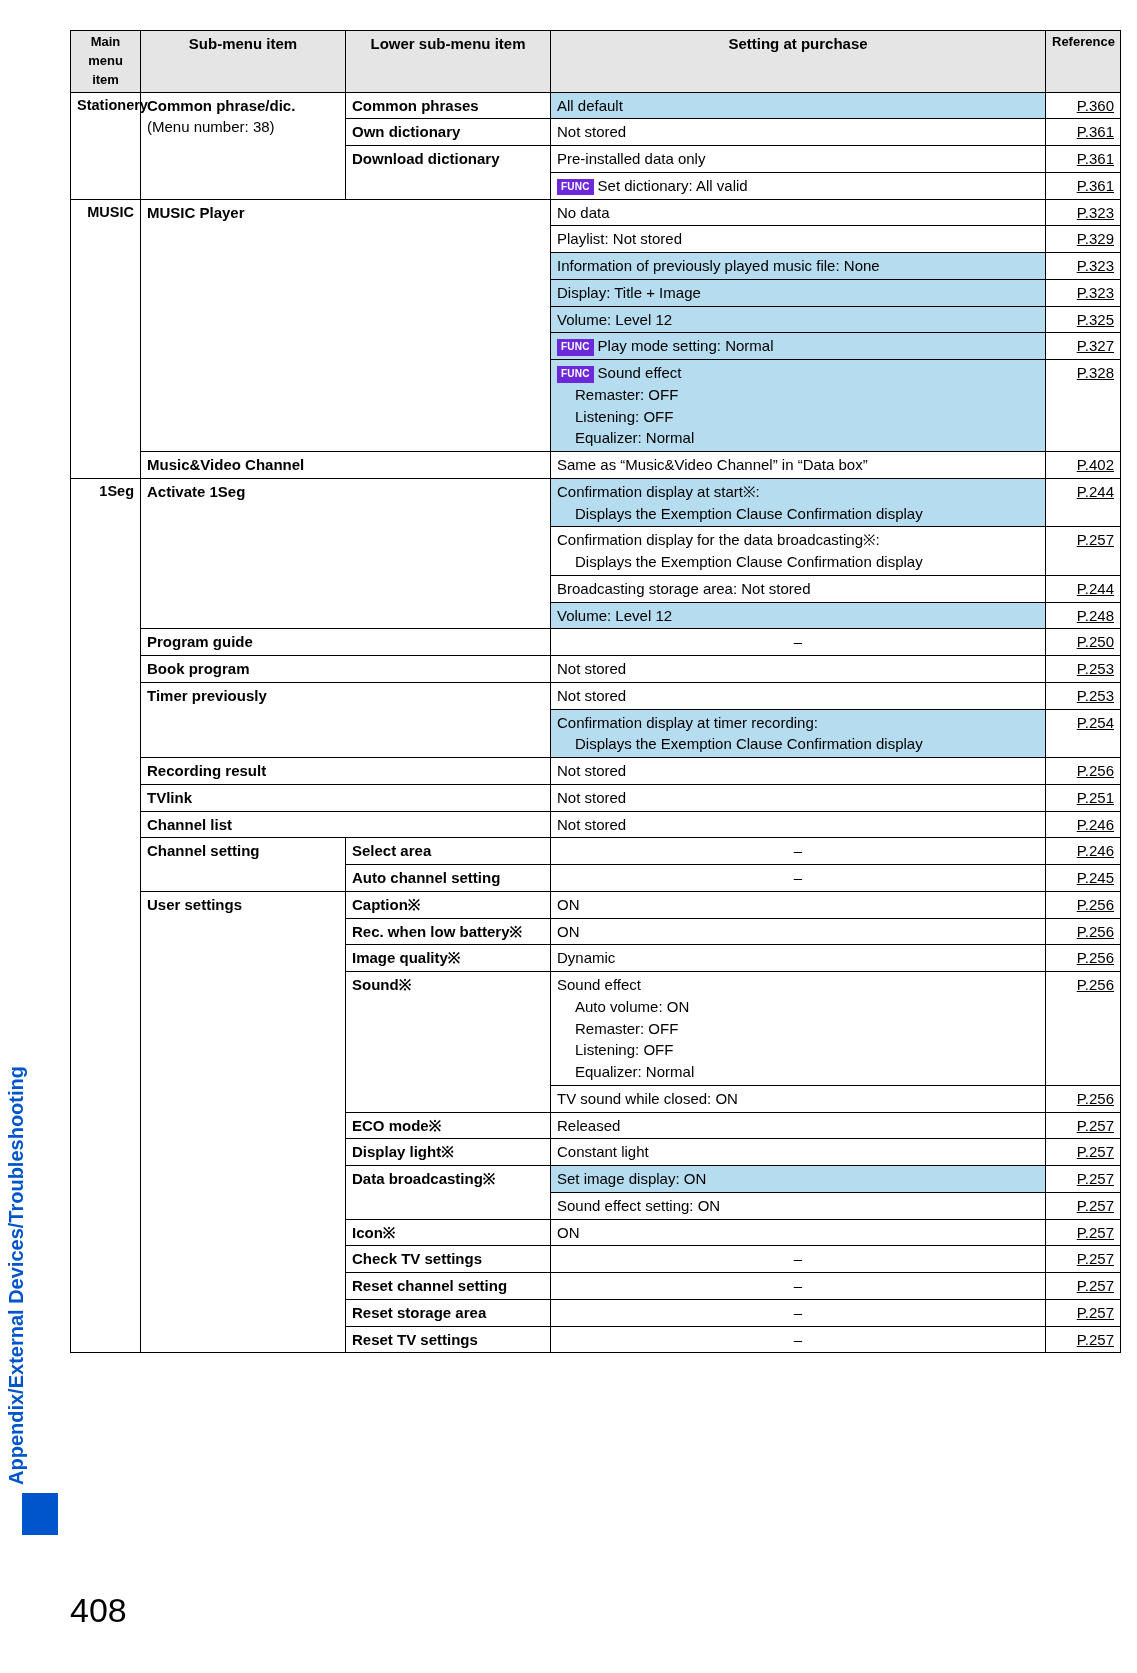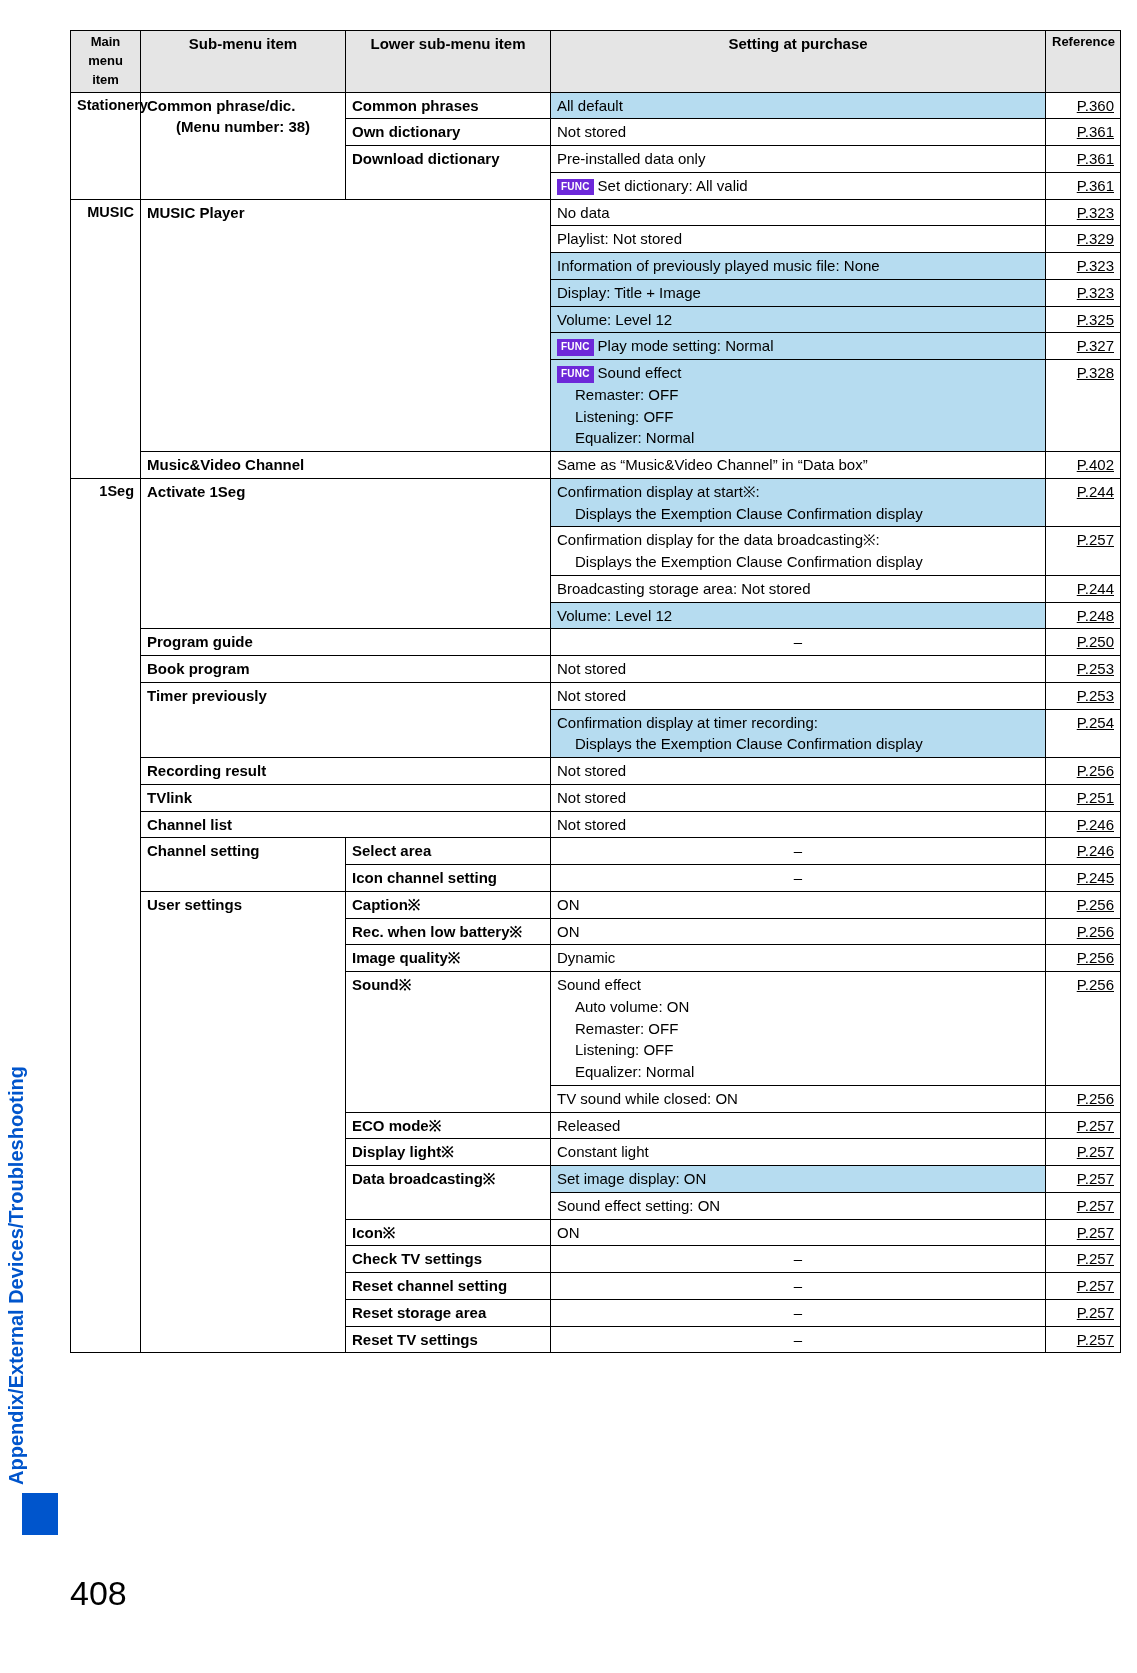--- a/index.html
+++ b/index.html
@@ -40,21 +40,21 @@
     position: absolute;
     left: -6px;
     bottom: -10px;
     width: 36px;
     height: 42px;
     background: #0055cc;
   }
   .page-num {
     position: absolute;
     left: 70px;
-    bottom: 60px;
+    bottom: 43px;
     font-size: 34px;
     font-family: Arial, Helvetica, sans-serif;
   }
   .tbl-wrap {
     position: absolute;
     left: 70px;
     top: 6px;
     width: 1050px;
     margin-top: 24px;
   }
@@ -94,21 +94,21 @@
     font-weight: bold;
     padding: 1px 4px;
     margin-right: 4px;
     vertical-align: 1px;
     letter-spacing: 0.2px;
   }
   .indent { padding-left: 18px; display: block; }
   
   .no-top    { border-top: none !important; }
   .no-bottom { border-bottom: none !important; }
-  .sub-note { font-weight: bold; display:block;text-align:center; }
+  .sub-note { font-weight: normal; display:block; }
 </style>
 </head>
 <body>
 
 <div class="page">
 
   <div class="side-tab">
     <span class="side-text">Appendix/External Devices/Troubleshooting</span>
     <div class="side-block"></div>
   </div>
@@ -268,21 +268,21 @@
         <td class="ref">P.246</td>
       </tr>
 
       <tr>
         <td class="sub" rowspan="2">Channel setting</td>
         <td class="lower">Select area</td>
         <td class="center">–</td>
         <td class="ref">P.246</td>
       </tr>
       <tr>
-        <td class="lower">Icon channel setting</td>
+        <td class="lower">Auto channel setting</td>
         <td class="center">–</td>
         <td class="ref">P.245</td>
       </tr>
 
       <tr>
         <td class="sub" rowspan="14">User settings</td>
         <td class="lower">Caption※</td>
         <td>ON</td>
         <td class="ref">P.256</td>
       </tr>

